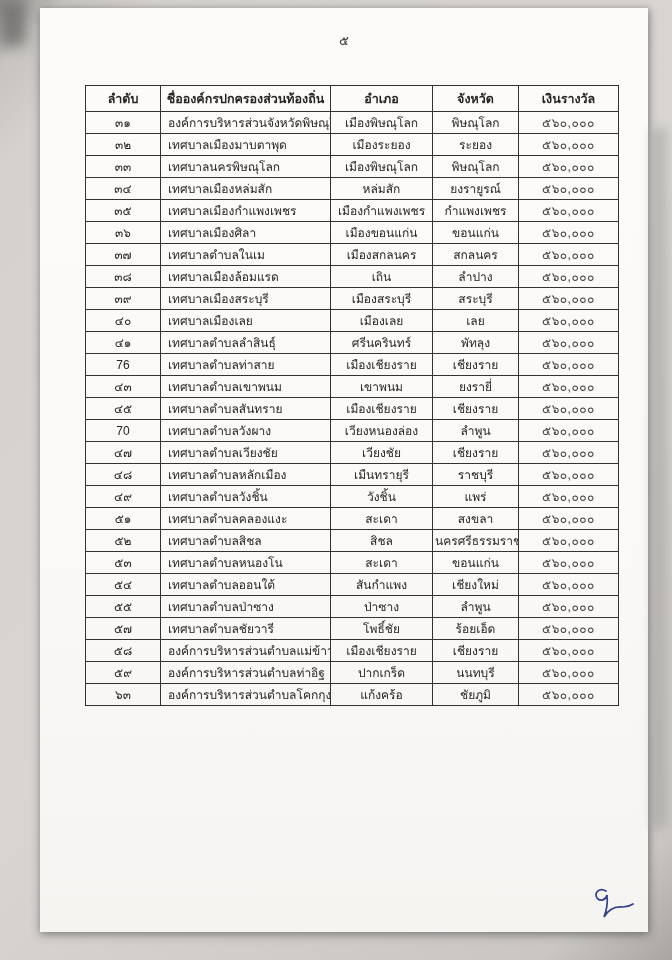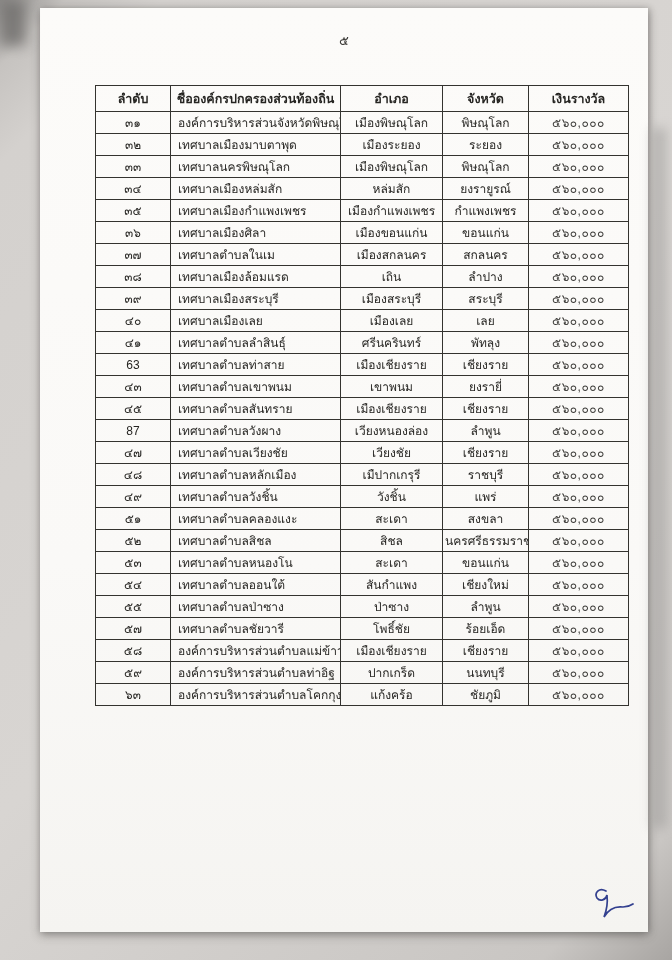--- a/index.html
+++ b/index.html
@@ -21,21 +21,21 @@
     position:absolute;right:-18px;top:120px;width:14px;height:700px;
     background:#9b9997;filter:blur(6px);opacity:.55;
   }
   .page-number{
     position:absolute;left:0;top:22px;width:100%;text-align:center;
     font-size:13px;color:#3a3936;
   }
   table.awards{
     position:absolute;left:45px;top:77px;width:533px;
     border-collapse:collapse;table-layout:fixed;
-    font-size:12px;color:#262522;margin-left:10px;
+    font-size:12px;color:#262522;
   }
   table.awards th, table.awards td{
     border:1px solid #34332f;
     padding:0 2px;
     overflow:hidden;white-space:nowrap;
     text-align:center;vertical-align:middle;
   }
   table.awards th{height:25px;font-weight:bold;font-size:12.5px;}
   table.awards td{height:21px;}
   table.awards td.col-name{text-align:left;padding-left:7px;}
@@ -143,58 +143,58 @@
           <td class="col-prize">๕๖๐,๐๐๐</td>
         </tr>
         <tr>
           <td class="col-no">๔๑</td>
           <td class="col-name">เทศบาลตำบลลำสินธุ์</td>
           <td class="col-district">ศรีนครินทร์</td>
           <td class="col-province">พัทลุง</td>
           <td class="col-prize">๕๖๐,๐๐๐</td>
         </tr>
         <tr>
-          <td class="col-no">63</td>
+          <td class="col-no">76</td>
           <td class="col-name">เทศบาลตำบลท่าสาย</td>
           <td class="col-district">เมืองเชียงราย</td>
           <td class="col-province">เชียงราย</td>
           <td class="col-prize">๕๖๐,๐๐๐</td>
         </tr>
         <tr>
           <td class="col-no">๔๓</td>
           <td class="col-name">เทศบาลตำบลเขาพนม</td>
           <td class="col-district">เขาพนม</td>
           <td class="col-province">ยงรายี่</td>
           <td class="col-prize">๕๖๐,๐๐๐</td>
         </tr>
         <tr>
           <td class="col-no">๔๕</td>
           <td class="col-name">เทศบาลตำบลสันทราย</td>
           <td class="col-district">เมืองเชียงราย</td>
           <td class="col-province">เชียงราย</td>
           <td class="col-prize">๕๖๐,๐๐๐</td>
         </tr>
         <tr>
-          <td class="col-no">87</td>
+          <td class="col-no">70</td>
           <td class="col-name">เทศบาลตำบลวังผาง</td>
           <td class="col-district">เวียงหนองล่อง</td>
           <td class="col-province">ลำพูน</td>
           <td class="col-prize">๕๖๐,๐๐๐</td>
         </tr>
         <tr>
           <td class="col-no">๔๗</td>
           <td class="col-name">เทศบาลตำบลเวียงชัย</td>
           <td class="col-district">เวียงชัย</td>
           <td class="col-province">เชียงราย</td>
           <td class="col-prize">๕๖๐,๐๐๐</td>
         </tr>
         <tr>
           <td class="col-no">๔๘</td>
           <td class="col-name">เทศบาลตำบลหลักเมือง</td>
-          <td class="col-district">เมืปากเกรุรี</td>
+          <td class="col-district">เมืนทรายุรี</td>
           <td class="col-province">ราชบุรี</td>
           <td class="col-prize">๕๖๐,๐๐๐</td>
         </tr>
         <tr>
           <td class="col-no">๔๙</td>
           <td class="col-name">เทศบาลตำบลวังชิ้น</td>
           <td class="col-district">วังชิ้น</td>
           <td class="col-province">แพร่</td>
           <td class="col-prize">๕๖๐,๐๐๐</td>
         </tr>

